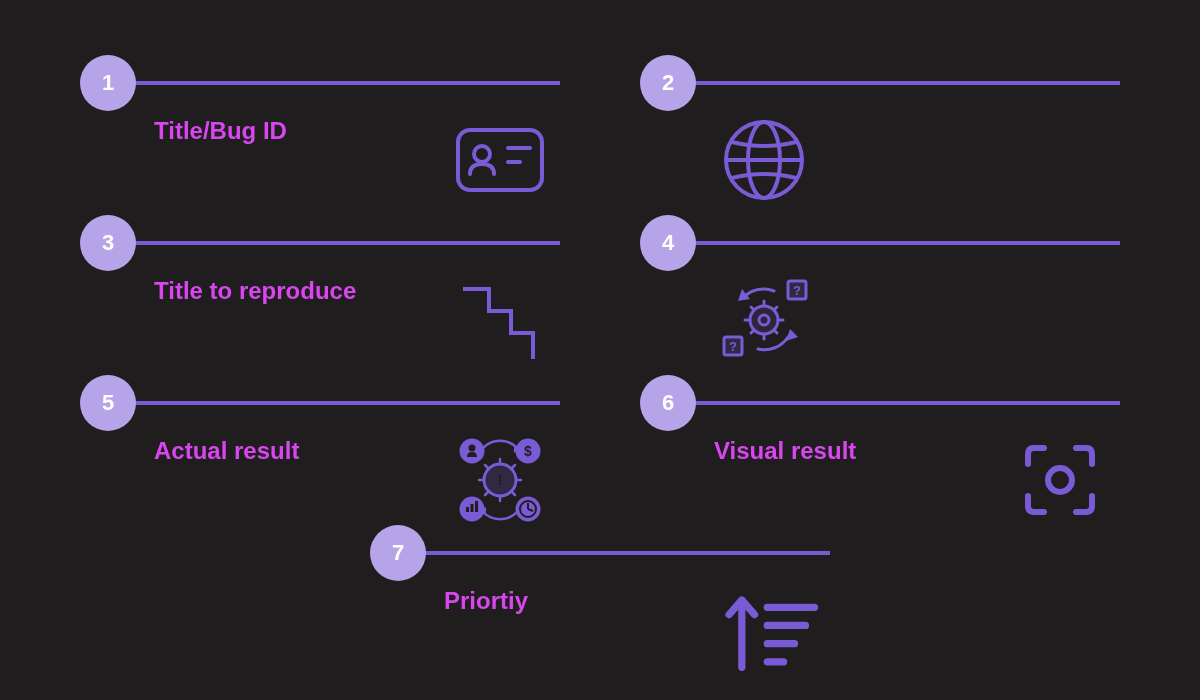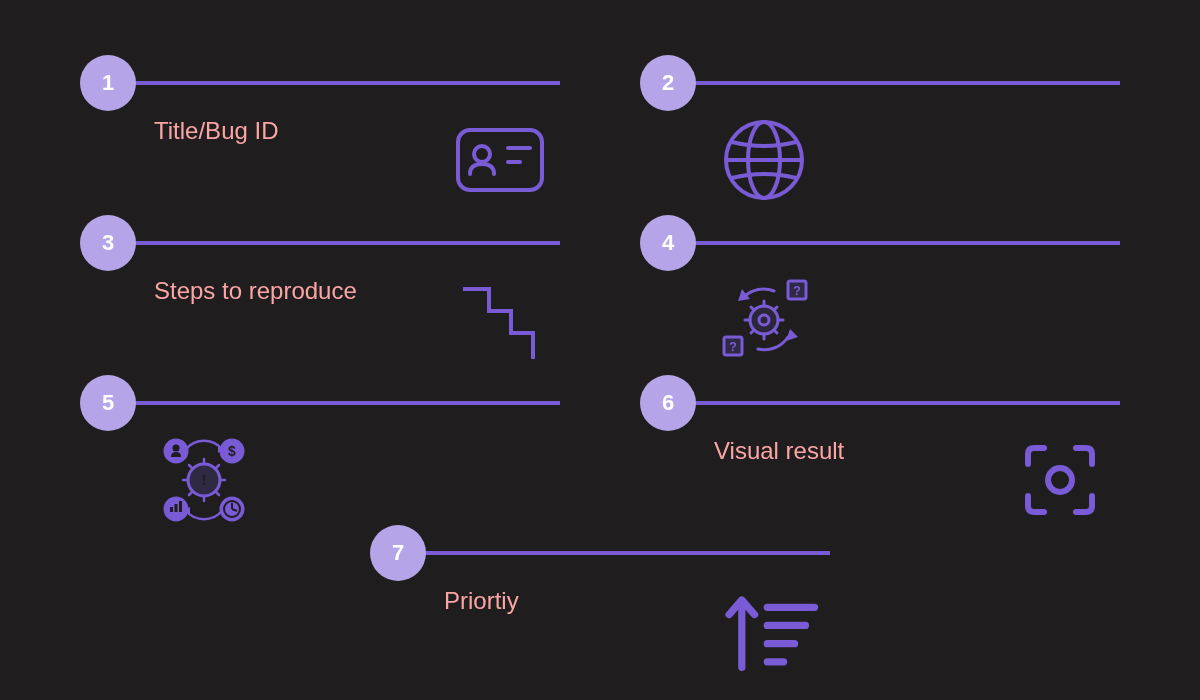--- a/index.html
+++ b/index.html
@@ -61,23 +61,23 @@
       z-index: 1;
     }
     .content {
       display: flex;
       justify-content: space-between;
       align-items: flex-start;
       padding-left: 74px;
       margin-top: 4px;
     }
     .label {
-      color: #fca5a5;
+      color: #d946ef;
       font-size: 24px;
-      font-weight: 400;
+      font-weight: 700;
       line-height: 1.3;
       max-width: 220px;
     }
     .icon-wrap {
       width: 100px;
       height: 90px;
       display: flex;
       align-items: center;
       justify-content: center;
       flex-shrink: 0;
@@ -144,21 +144,21 @@
     </div>
 
     <div class="item">
       <div class="item-header">
         <div class="circle">
             <span>3</span>
           </div>
         <div class="line"></div>
       </div>
       <div class="content">
-        <div class="label">Steps to reproduce</div>
+        <div class="label">Title to reproduce</div>
         <div class="icon-wrap">
           <svg width="90" height="90" viewBox="0 0 90 90" fill="none" stroke="currentColor" stroke-width="4" stroke-linecap="square">
             <path d="M10 14 L34 14 L34 36 L56 36 L56 58 L78 58 L78 82"></path>
           </svg>
         </div>
       </div>
     </div>
 
     <div class="item">
       <div class="item-header">
@@ -196,20 +196,21 @@
     </div>
 
     <div class="item">
       <div class="item-header">
         <div class="circle">
             <span>5</span>
           </div>
         <div class="line"></div>
       </div>
       <div class="content">
+        <div class="label">Actual result</div>
         <div class="icon-wrap">
           <svg width="96" height="90" viewBox="0 0 96 90" fill="none" stroke="currentColor" stroke-width="3">
             <circle cx="48" cy="45" r="16" fill="currentColor" fill-opacity="0.2"></circle>
             <g stroke-linecap="round" stroke-width="2.5">
               <line x1="48" y1="24" x2="48" y2="29"></line>
               <line x1="48" y1="61" x2="48" y2="66"></line>
               <line x1="27" y1="45" x2="32" y2="45"></line>
               <line x1="64" y1="45" x2="69" y2="45"></line>
               <line x1="33" y1="30" x2="37" y2="34"></line>
               <line x1="59" y1="56" x2="63" y2="60"></line>

